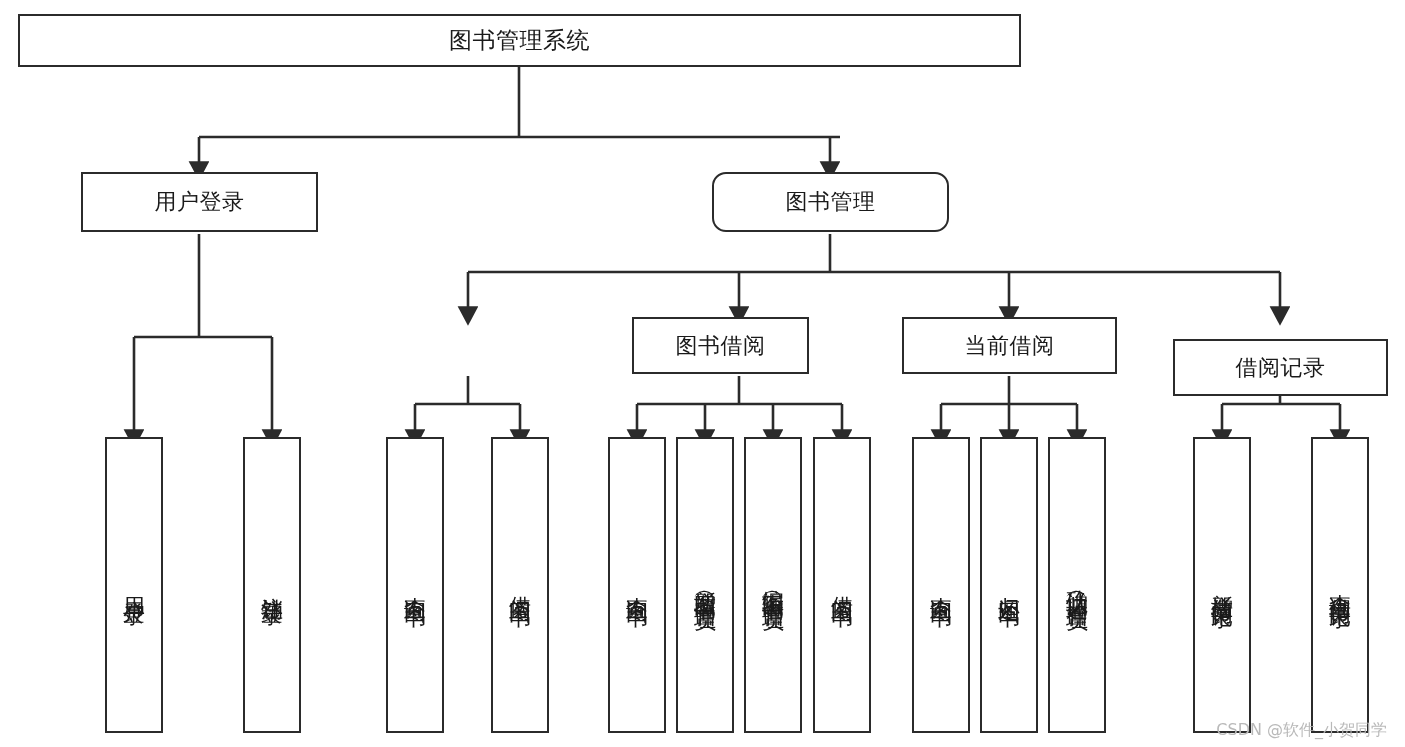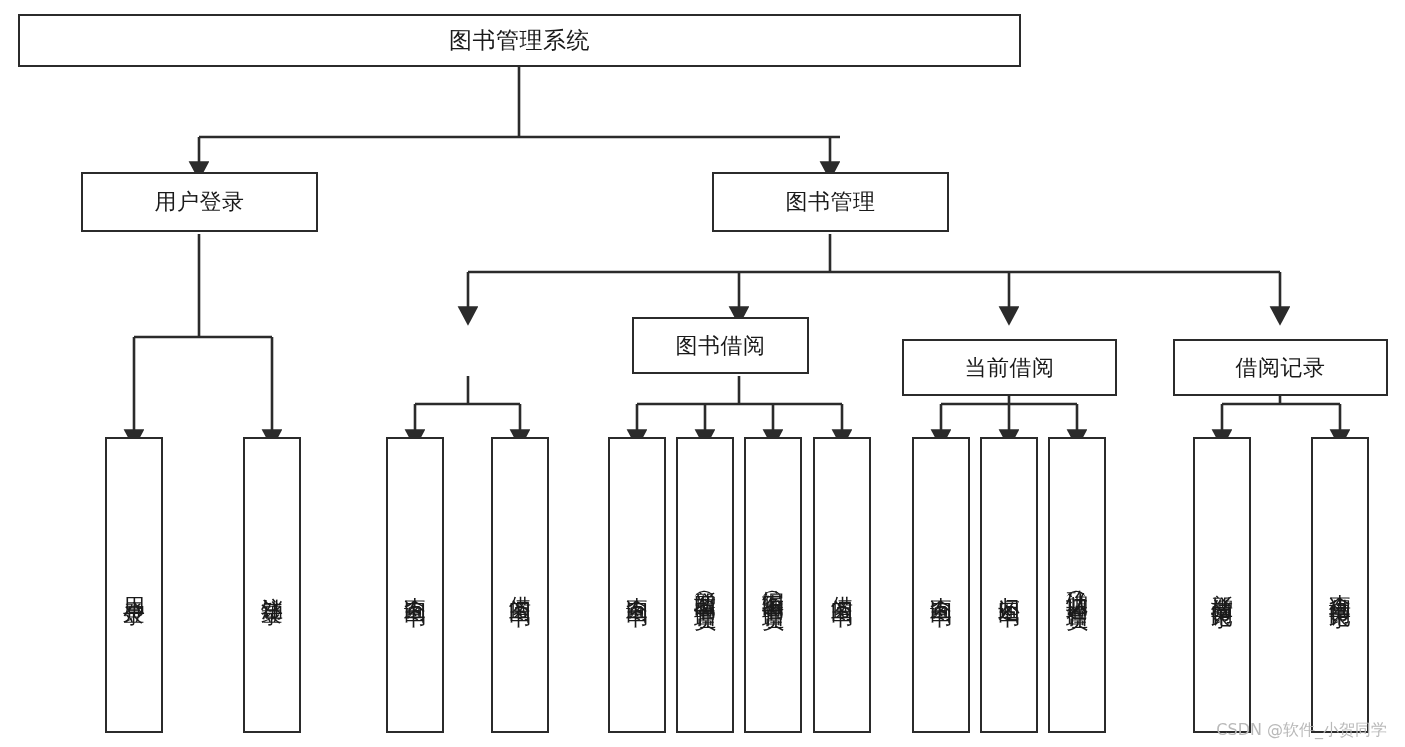--- a/index.html
+++ b/index.html
@@ -130,30 +130,30 @@
   </svg>
 
   <div class="node horizontal root" style="left:18px; top:14px; width:1003px; height:53px;">
     <span class="node-label">图书管理系统</span>
   </div>
 
   <div class="node horizontal" style="left:81px; top:172px; width:237px; height:60px;">
     <span class="node-label">用户登录</span>
   </div>
 
-  <div class="node horizontal" style="left:712px; top:172px; width:237px; height:60px;">
+  <div class="node horizontal" style="left:712px; top:172px; width:237px; height:60px;border-radius:14px;">
     <span class="node-label">图书管理</span>
   </div>
 
 
   <div class="node horizontal" style="left:632px; top:317px; width:177px; height:57px;">
     <span class="node-label">图书借阅</span>
   </div>
 
-  <div class="node horizontal" style="left:902px; top:317px; width:215px; height:57px;margin-top:22px;">
+  <div class="node horizontal" style="left:902px; top:317px; width:215px; height:57px;">
     <span class="node-label">当前借阅</span>
   </div>
 
   <div class="node horizontal" style="left:1173px; top:317px; width:215px; height:57px;margin-top:22px;">
     <span class="node-label">借阅记录</span>
   </div>
 
   <div class="node vertical" style="left:105px; top:437px; width:58px; height:296px;">
     <span class="node-label">用户登录</span>
   </div>

